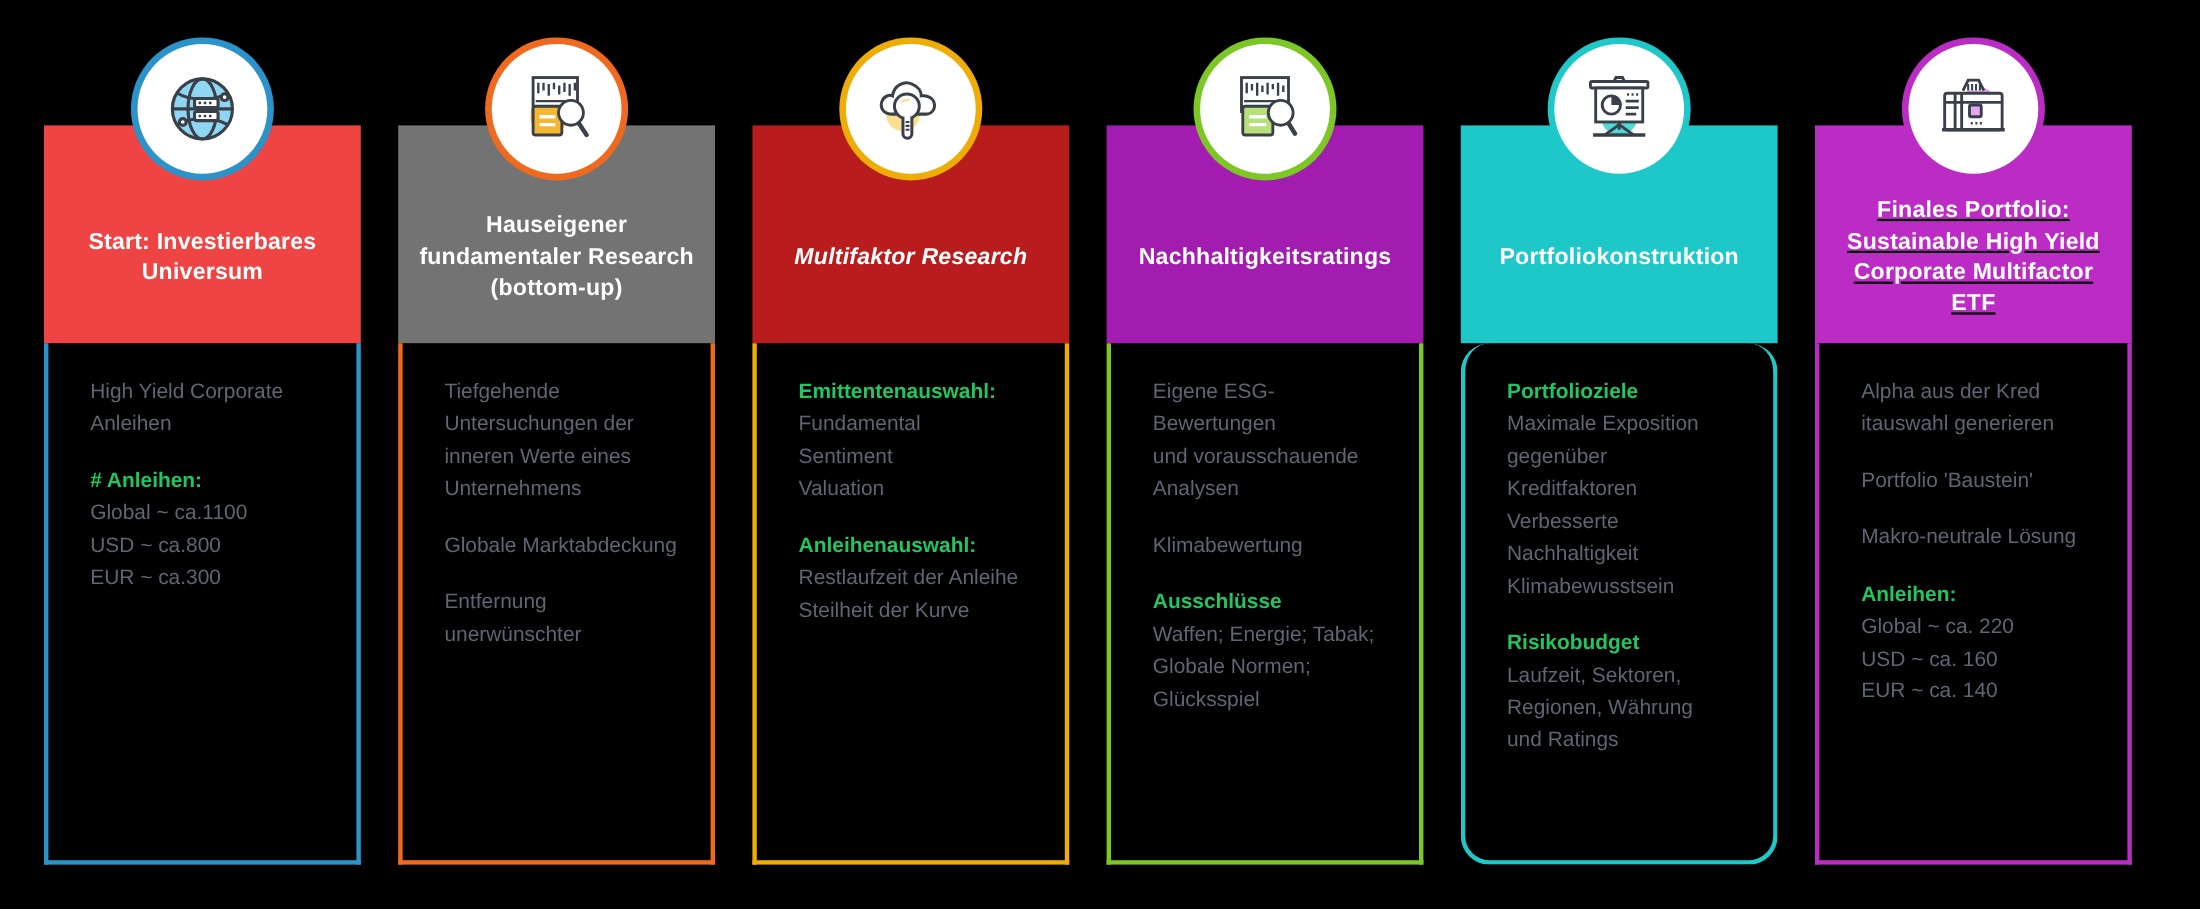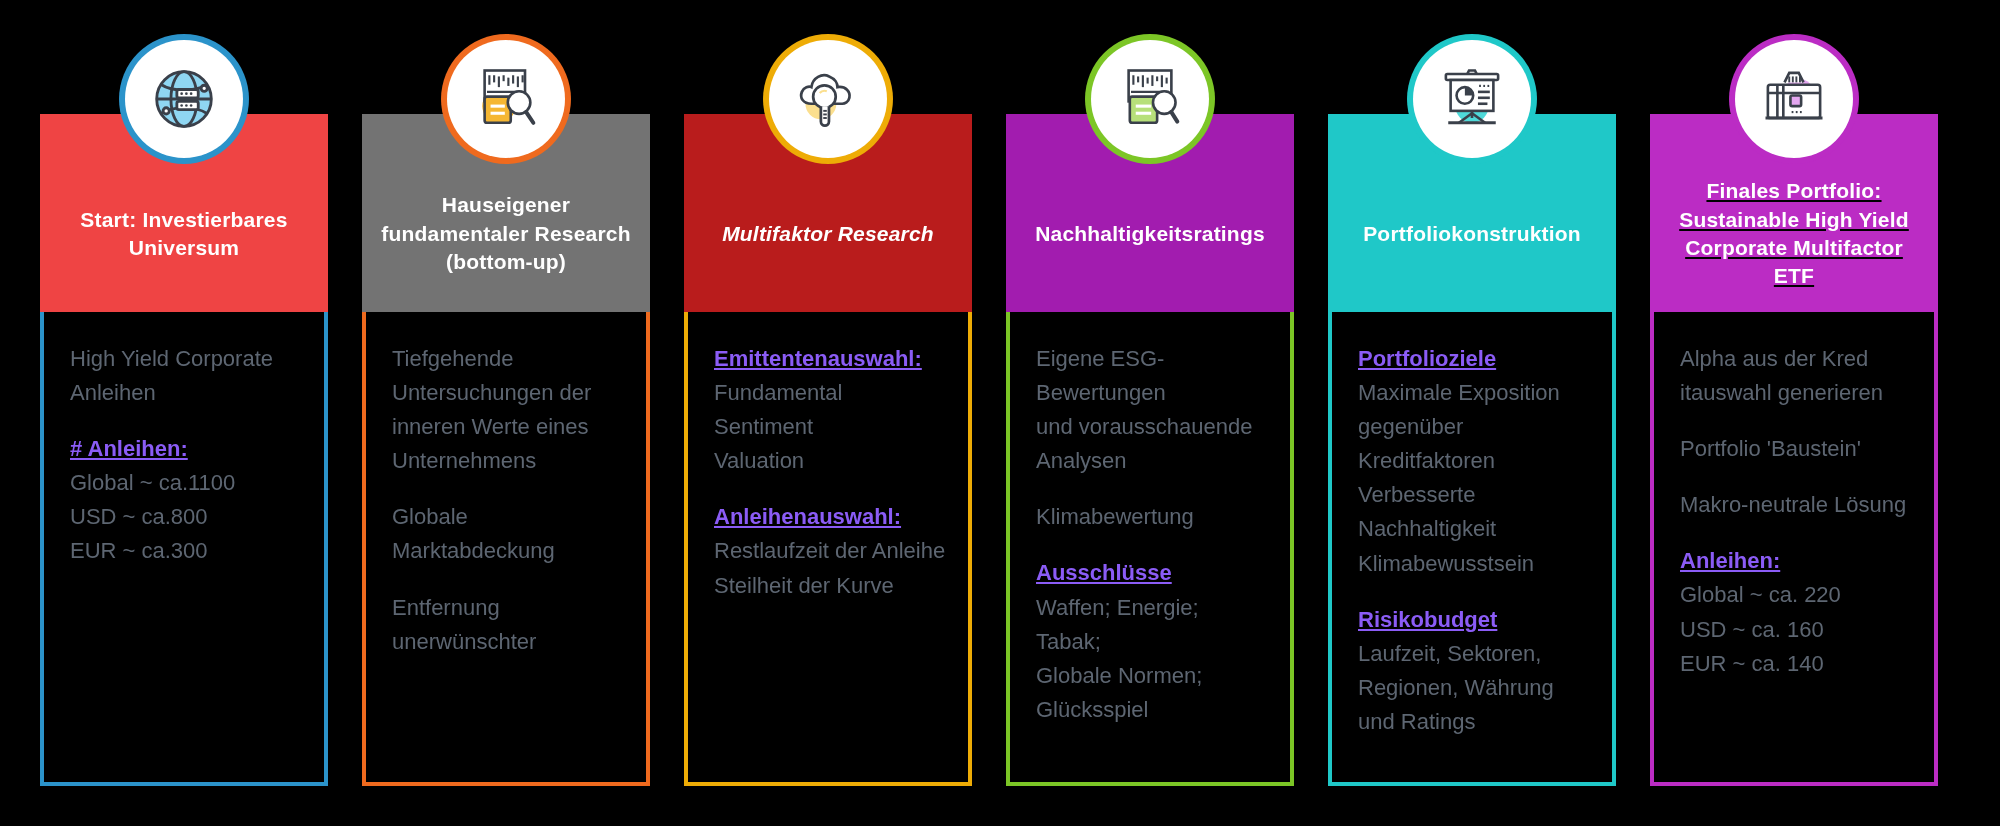--- a/index.html
+++ b/index.html
@@ -84,31 +84,30 @@
   .body {
     flex: 1;
     border-left: 4px solid;
     border-right: 4px solid;
     border-bottom: 4px solid;
     box-sizing: border-box;
     padding: 30px 22px 20px 22px;
     background: #000000;
   }
   .body p {
-    margin: 0 0 22px 4px;
+    margin: 0 0 22px 16px;
     color: #5d6672;
-    font-size: 22px;
+    font-size: 19px;
     line-height: 1.55;
   }
   .body p:last-child { margin-bottom: 0; }
   .body .lead {
     font-weight: bold;
-    color: #8b5cf6;
+    color: #22c55e;
     display: block;
-    text-decoration: underline;
   }
   .body .lines span { display: block; }
 
   
   .c1 .header { background: #ef4444; }
   .c1 .body { border-color: #2b93ca; }
   .c1 .icon-ring { background: #2b93ca; }
 
   .c2 .header { background: #737373; }
   .c2 .body { border-color: #ef6a1e; }
@@ -116,21 +115,21 @@
 
   .c3 .header { background: #b91c1c; font-style: italic; }
   .c3 .body { border-color: #eeac06; }
   .c3 .icon-ring { background: #eeac06; }
 
   .c4 .header { background: #a21caf; }
   .c4 .body { border-color: #7cc626; }
   .c4 .icon-ring { background: #7cc626; }
 
   .c5 .header { background: #1fc8c8; text-align: right; }
-  .c5 .body { border-color: #1fc8c8; }
+  .c5 .body { border-color: #1fc8c8; border-radius: 26px; }
   .c5 .icon-ring { background: #1fc8c8; }
 
   .c6 .header { background: #bb2cc4; text-decoration: underline; }
   .c6 .body { border-color: #bb2cc4; }
   .c6 .icon-ring { background: #bb2cc4; }
 </style>
 </head>
 <body>
 
 <div class="board">

